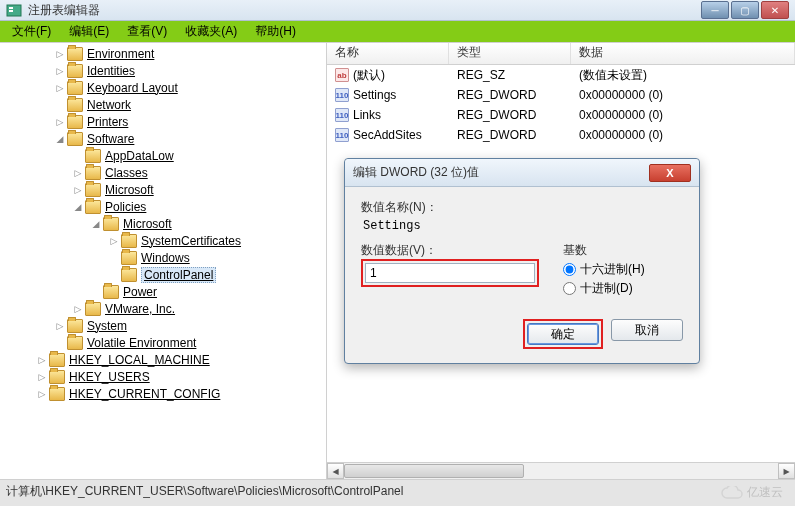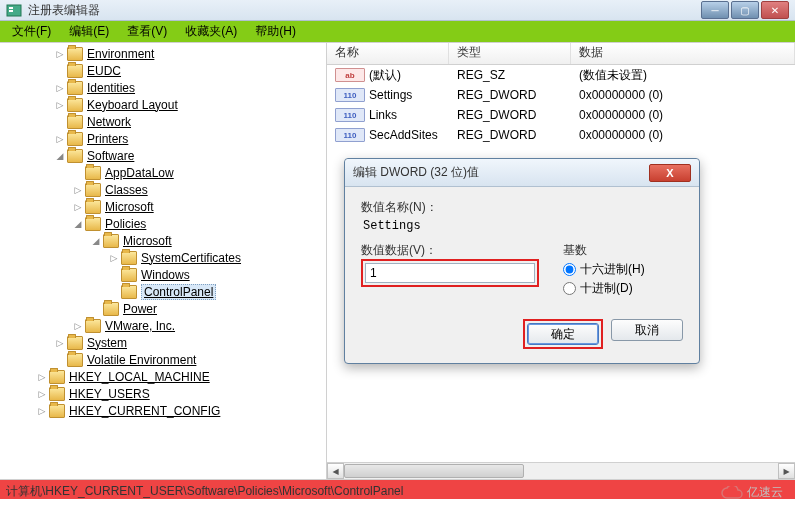--- a/index.html
+++ b/index.html
@@ -28,30 +28,30 @@
     .tree-node.selected .tree-label { background: #d8e8f8; border: 1px dotted #80a0c0; padding: 0 2px; }
     
     .pad { display: inline-block; } .d1 { width: 36px; } .d2 { width: 54px; } .d3 { width: 72px; } .d4 { width: 90px; } .d5 { width: 108px; }
     
     .list-header { display: flex; height: 22px; background: linear-gradient(to bottom, #fff, #f0f0f0); border-bottom: 1px solid #d0d0d0; align-items: flex-end; }
     .col-h { padding: 3px 8px; border-right: 1px solid #e0e0e0; color: #333; }
     .c-name { width: 122px; } .c-type { width: 122px; } .c-data { flex: 1; }
     
     .list-row { display: flex; height: 20px; align-items: center; }
     .list-cell { padding: 0 8px; display: flex; align-items: center; gap: 4px; }
-    .val-icon { width: 30px; height: 14px; border: 1px solid; border-radius: 1px; font-size: 8px; display: flex; align-items: center; justify-content: center; font-weight: bold; }
+    .val-icon { width: 14px; height: 14px; border: 1px solid; border-radius: 1px; font-size: 8px; display: flex; align-items: center; justify-content: center; font-weight: bold; }
     .val-icon.sz { background: #fde8e8; border-color: #d09090; color: #c04040; }
     .val-icon.dw { background: #e0e8f8; border-color: #90a0d0; color: #4060c0; }
     
     .scrollbar-h { position: absolute; bottom: 0; left: 0; right: 0; height: 17px; background: #f0f0f0; border-top: 1px solid #d0d0d0; display: flex; }
     .sb-btn { width: 17px; height: 16px; background: linear-gradient(to bottom, #fff, #e0e0e0); border: 1px solid #c0c0c0; display: flex; align-items: center; justify-content: center; font-size: 8px; color: #555; }
     .sb-track { flex: 1; background: #f0f0f0; position: relative; }
     .sb-thumb { position: absolute; left: 0; width: 180px; height: 14px; top: 1px; background: linear-gradient(to bottom, #e8e8e8, #d0d0d0); border: 1px solid #b0b0b0; border-radius: 2px; }
     
-    .statusbar { height: 20px; background: #ef4444; border-top: 1px solid #d0d0d0; padding: 3px 6px; color: #333; }
+    .statusbar { height: 27px; background: #e5e5e5; border-top: 1px solid #d0d0d0; padding: 3px 6px; color: #333; }
     .dialog { position: absolute; left: 344px; top: 158px; width: 356px; background: #f0f0f0; border: 1px solid #6080a0; border-radius: 4px; box-shadow: 0 4px 12px rgba(0,0,0,0.3); }
     .dlg-title { height: 28px; background: linear-gradient(to bottom, #f0f6fc, #d8e4f0); border-radius: 4px 4px 0 0; display: flex; align-items: center; padding: 0 8px; border-bottom: 1px solid #b0c0d0; }
     .dlg-title-text { flex: 1; color: #333; }
     .dlg-close { width: 42px; height: 18px; background: linear-gradient(to bottom, #e87060, #c84030); border: 1px solid #a03020; border-radius: 2px; color: #fff; display: flex; align-items: center; justify-content: center; font-size: 11px; font-weight: bold; }
     .dlg-body { padding: 12px 16px; }
     .dlg-label { color: #333; margin-bottom: 2px; }
     .dlg-field-ro { background: #f0f0f0; padding: 1px 2px; margin-bottom: 8px; font-family: "Courier New", monospace; }
     .dlg-row { display: flex; gap: 24px; }
     .dlg-left { flex: 1; }
     .dlg-right { width: 120px; }
@@ -95,26 +95,20 @@
 <div class="main">
   <div class="tree-pane" id="tree">
       <div class="tree-node">
         <span class="pad d2"></span>
         <span class="expander">▷</span>
         <span class="folder-icon"></span>
         <span class="tree-label">Environment</span>
       </div>
       <div class="tree-node">
         <span class="pad d2"></span>
-        <span class="expander empty">▷</span>
-        <span class="folder-icon"></span>
-        <span class="tree-label">EUDC</span>
-      </div>
-      <div class="tree-node">
-        <span class="pad d2"></span>
         <span class="expander">▷</span>
         <span class="folder-icon"></span>
         <span class="tree-label">Identities</span>
       </div>
       <div class="tree-node">
         <span class="pad d2"></span>
         <span class="expander">▷</span>
         <span class="folder-icon"></span>
         <span class="tree-label">Keyboard Layout</span>
       </div>

